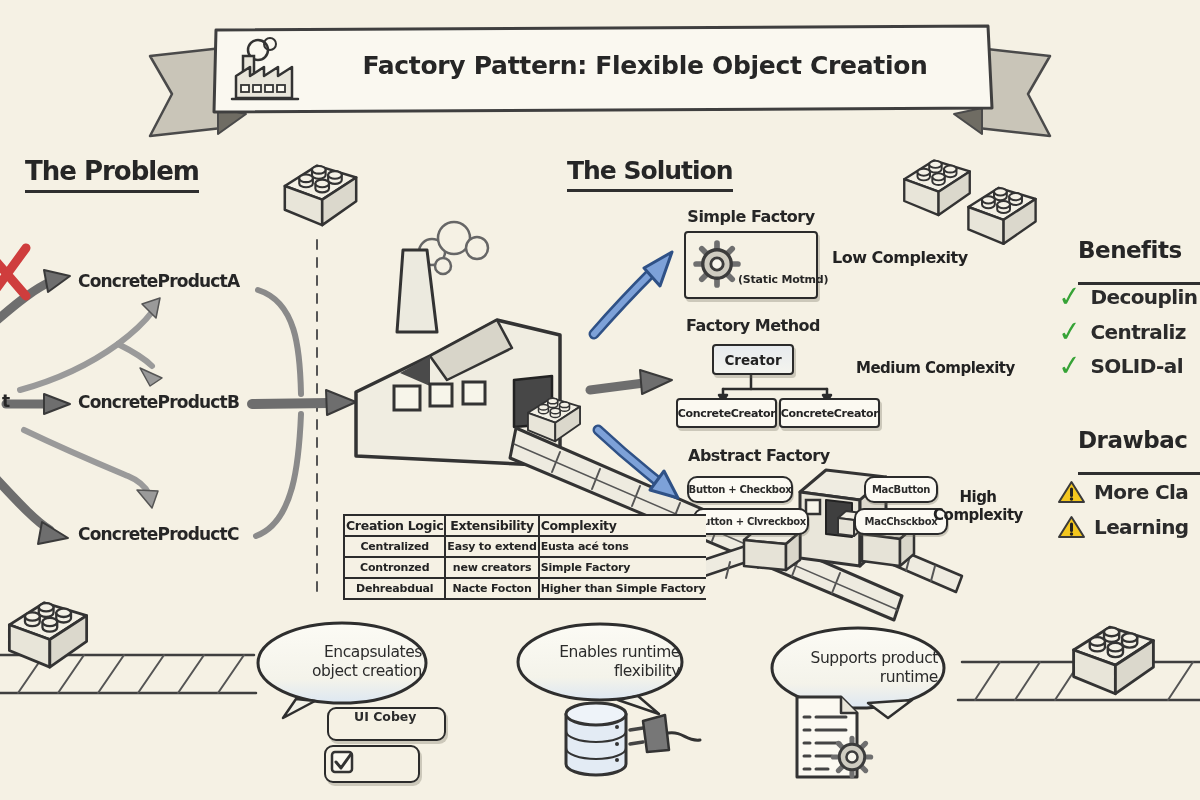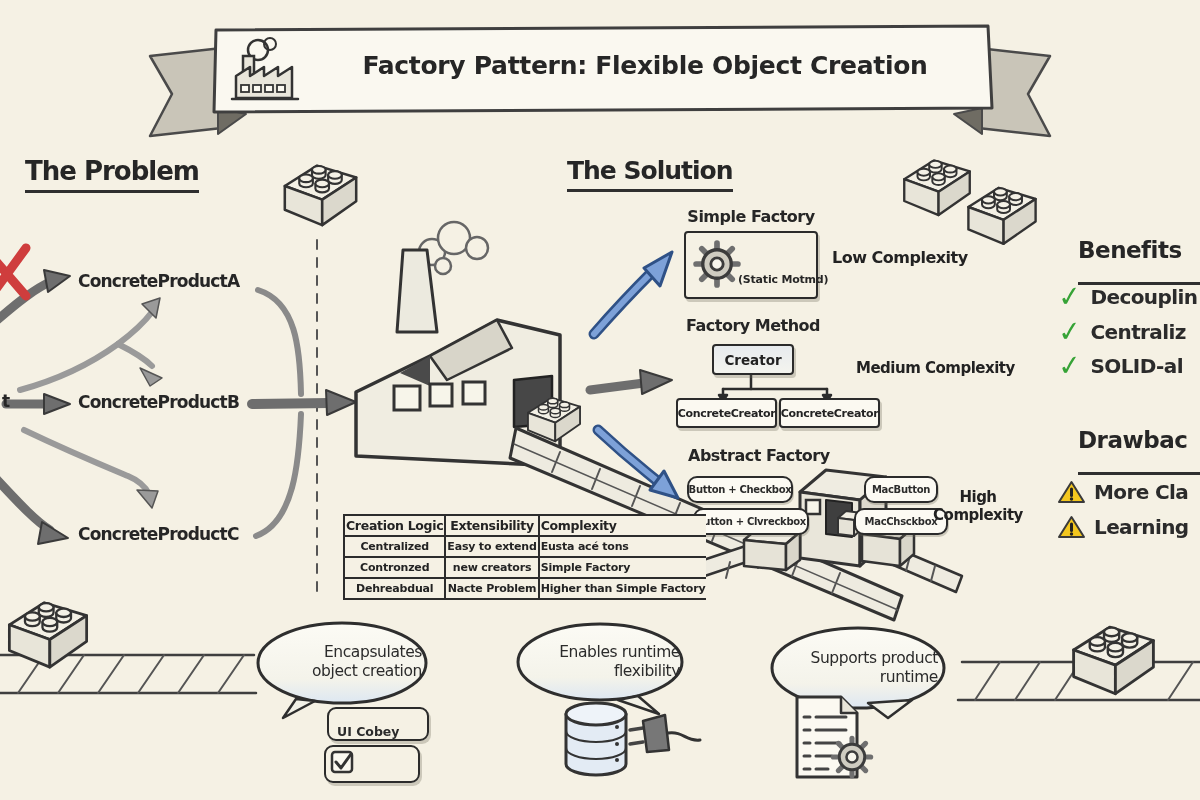--- a/index.html
+++ b/index.html
@@ -370,38 +370,38 @@
     <td>Easy to extend</td>
     <td>Eusta acé tons</td>
   </tr>
   <tr>
     <td>Contronzed</td>
     <td>new creators</td>
     <td>Simple Factory</td>
   </tr>
   <tr>
     <td>Dehreabdual</td>
-    <td>Nacte Problem</td>
+    <td>Nacte Focton</td>
     <td>Higher than Simple Factory</td>
   </tr>
 </tbody>
     </table>
 
 <div class="bubbletxt" style="left:262px;top:643px;width:160px">
   <span>Encapsulates</span>
   <span>object creation</span>
 </div>
 <div class="bubbletxt" style="left:520px;top:643px;width:160px">
   <span>Enables runtime</span>
   <span>flexibility</span>
 </div>
 <div class="bubbletxt" style="left:778px;top:649px;width:160px">
   <span>Supports product</span>
   <span>runtime</span>
 </div>
 
 <div class="box" style="left:327px;top:707px;width:90px;height:30px;border-radius:9px;background:transparent;
-     display:flex;align-items:flex-end;padding-left:8px;font-weight:bold;font-size:12.5px">
+     display:flex;align-items:flex-start;padding-left:25px;font-weight:bold;font-size:12.5px">
   <span>UI Cobey</span>
 </div>
 <div class="box" style="left:324px;top:745px;width:92px;height:34px;border-radius:9px;background:transparent"></div>
 
 </div>
 
 </body></html>

